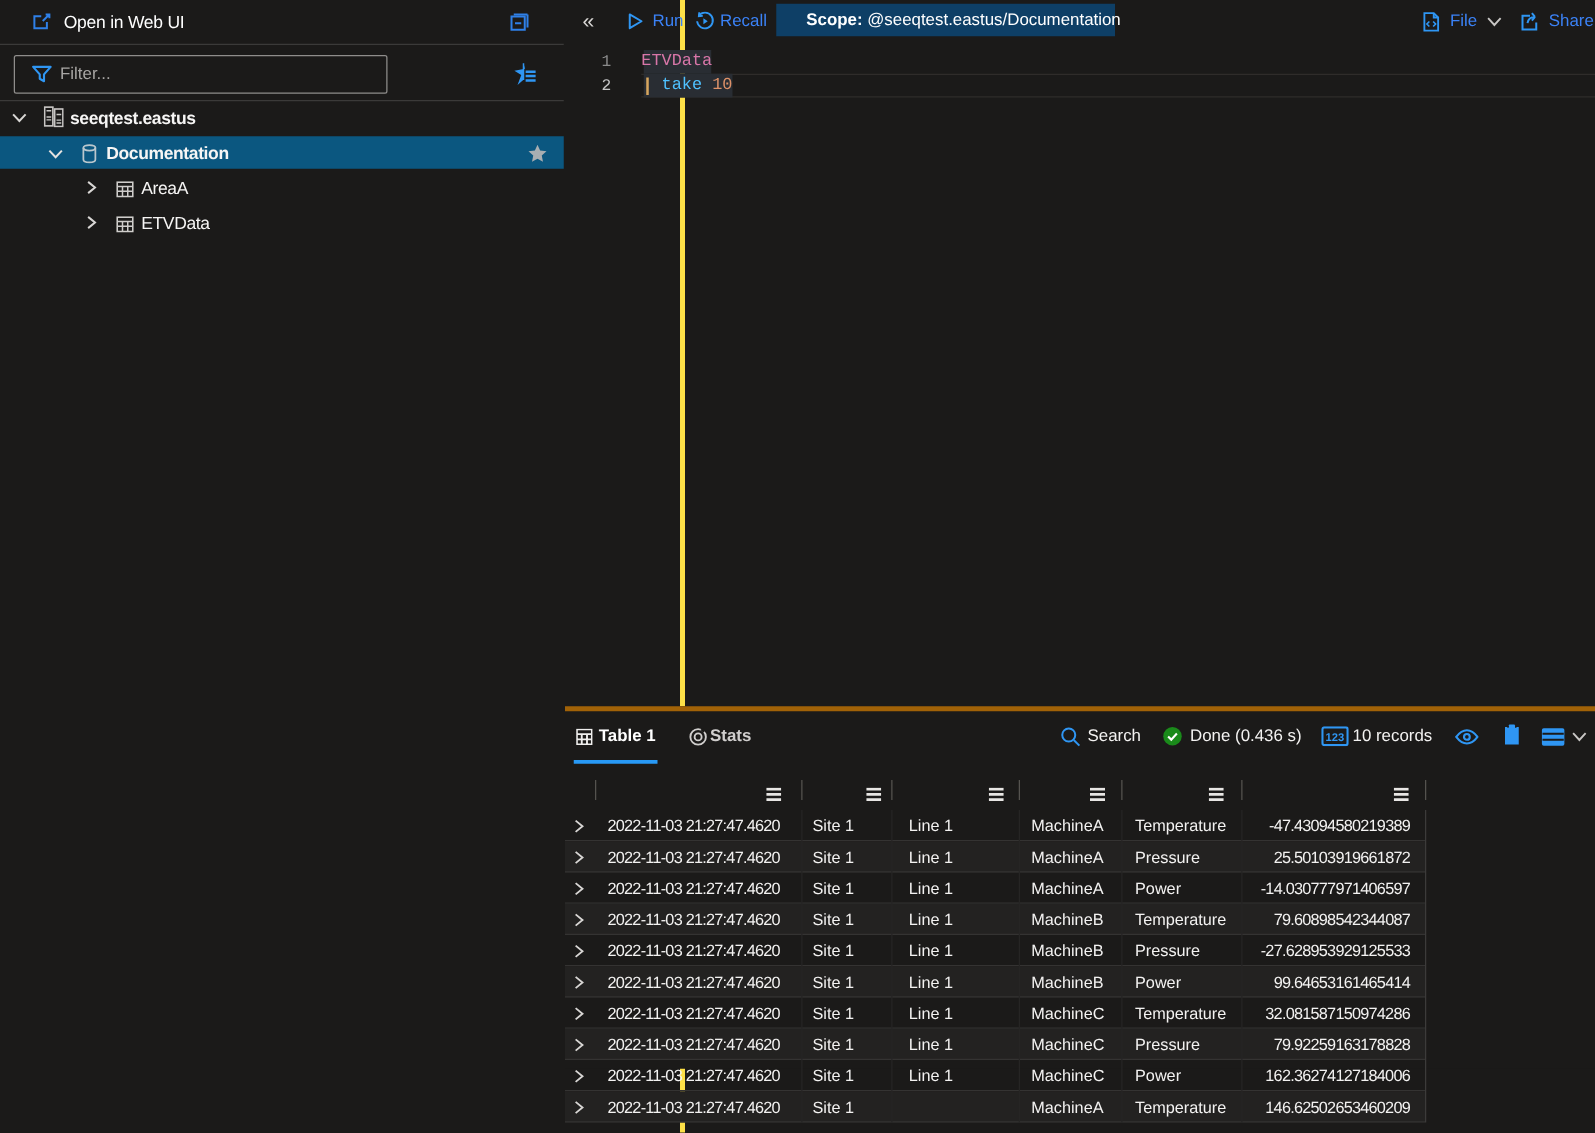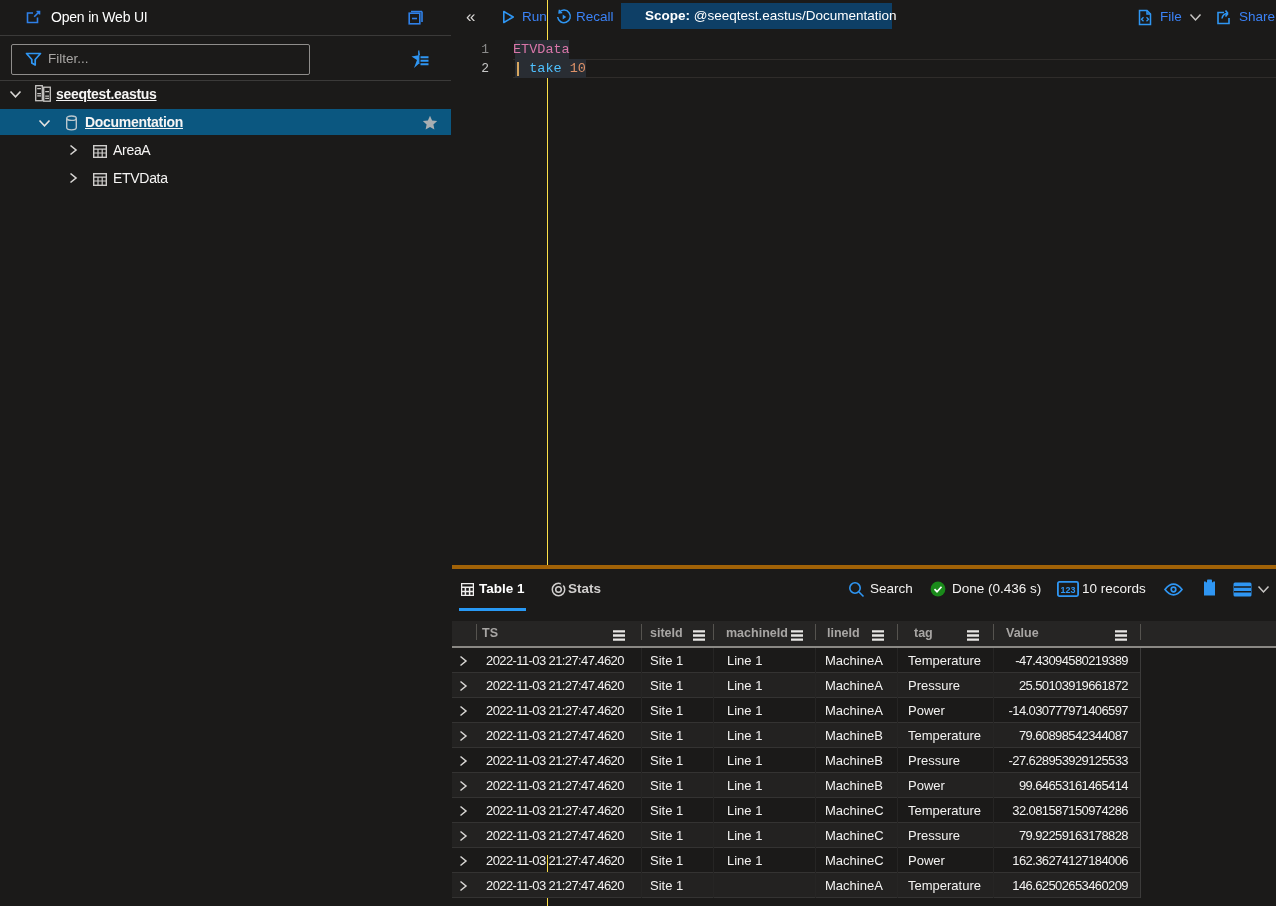--- a/index.html
+++ b/index.html
@@ -1,28 +1,28 @@
 <!DOCTYPE html>
 <html><head>
 <meta charset="utf-8">
 <style>
   html,body{margin:0;padding:0;background:#1b1a19;width:1276px;height:906px;overflow:hidden;}
   *{box-sizing:border-box;}
   body{font-family:"Liberation Sans",sans-serif;color:#f3f2f1;-webkit-font-smoothing:antialiased;}
   .abs{position:absolute;}
   
-  #left{position:absolute;left:0;top:0;width:548px;height:906px;background:#1b1a19;border-right:1px solid #fde047;}
+  #left{position:absolute;left:0;top:0;width:548px;height:906px;background:#1b1a19;border-right:4px solid #fde047;}
   #ltop{position:absolute;left:0;top:0;width:451px;height:36px;border-bottom:1px solid #3b3a39;}
   .lbl{font-size:13.5px;color:#ffffff;}
   #openweb{position:absolute;left:51px;top:9px;font-size:14px;letter-spacing:-0.2px;}
   #filterbox{position:absolute;left:11px;top:44px;width:299px;height:31px;border:1px solid #8f8d8b;border-radius:2px;}
   #filtertext{position:absolute;left:48px;top:51px;font-size:13.5px;color:#a8a6a4;}
   .treerow{position:absolute;left:0;width:451px;height:28px;}
   .treetxt{position:absolute;top:5px;font-size:14px;letter-spacing:-0.3px;color:#f6f5f4;white-space:nowrap;}
-  .bold{font-weight:bold;text-decoration:underline;}
+  .bold{font-weight:bold;}
   #selrow{position:absolute;left:0;top:109px;width:451px;height:26px;background:#0b5780;}
   .tb{position:absolute;top:0;height:34px;font-size:13.5px;color:#3b82f6;}
   #scope{position:absolute;left:621px;top:3px;width:271px;height:26px;background:#0e3f66;font-size:13.5px;color:#fff;line-height:26px;padding-left:24px;white-space:nowrap;}
   
   #editor{position:absolute;left:453px;top:34px;width:823px;height:531px;font-family:"Liberation Mono",monospace;font-size:13.5px;}
   .ln{position:absolute;width:36px;text-align:right;color:#8a8a8a;font-size:13px;}
   .codeline{position:absolute;left:60px;white-space:pre;}
   #curline{position:absolute;left:60px;top:25px;width:763px;height:19px;border-top:1px solid #2f2c2a;border-bottom:1px solid #2f2c2a;}
   .qhl{position:absolute;background:#292d33;}
   
@@ -192,28 +192,20 @@
     <path d="M2.8 2.5 H4 M9 2.5 H10.2" stroke="#1b1a19" stroke-width="1.4"></path>
   </svg>
   <svg class="ico" style="left:781px;top:13px" width="19" height="15" viewBox="0 0 19 15">
     <rect x="0.5" y="0.5" width="18" height="14" rx="1.5" fill="#2f96f3"></rect>
     <path d="M1 5 H18 M1 9.7 H18" stroke="#1b1a19" stroke-width="1.6"></path>
   </svg>
   <svg class="ico" style="left:805px;top:16px" width="13" height="9" viewBox="0 0 13 9">
       <path d="M1.5 1.5 L6.5 7 L11.5 1.5" stroke="#c8c6c4" stroke-width="1.5" fill="none"></path>
     </svg>
 
-  <div id="grid-header">
-    <div class="hcell" style="left:30px;">TS</div>
-    <div class="hcell" style="left:198px;">siteId</div>
-    <div class="hcell" style="left:274px;">machineId</div>
-    <div class="hcell" style="left:375px;">lineId</div>
-    <div class="hcell" style="left:462px;">tag</div>
-    <div class="hcell" style="left:554px;">Value</div>
-  </div>
   <svg class="hmenu" style="left:161px" width="12" height="11" viewBox="0 0 12 11">
       <path d="M0 1.3 H12 M0 5.5 H12 M0 9.7 H12" stroke="#e8e6e4" stroke-width="2.3"></path>
     </svg>
   <svg class="hmenu" style="left:241px" width="12" height="11" viewBox="0 0 12 11">
       <path d="M0 1.3 H12 M0 5.5 H12 M0 9.7 H12" stroke="#e8e6e4" stroke-width="2.3"></path>
     </svg>
   <svg class="hmenu" style="left:339px" width="12" height="11" viewBox="0 0 12 11">
       <path d="M0 1.3 H12 M0 5.5 H12 M0 9.7 H12" stroke="#e8e6e4" stroke-width="2.3"></path>
     </svg>
   <svg class="hmenu" style="left:420px" width="12" height="11" viewBox="0 0 12 11">

